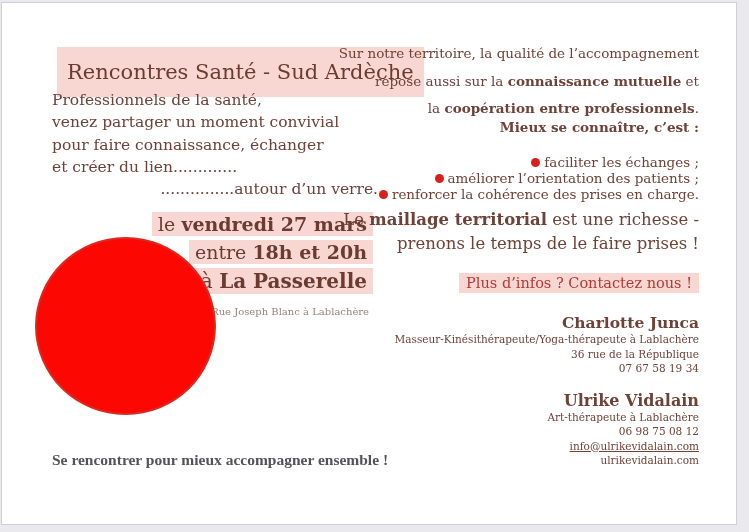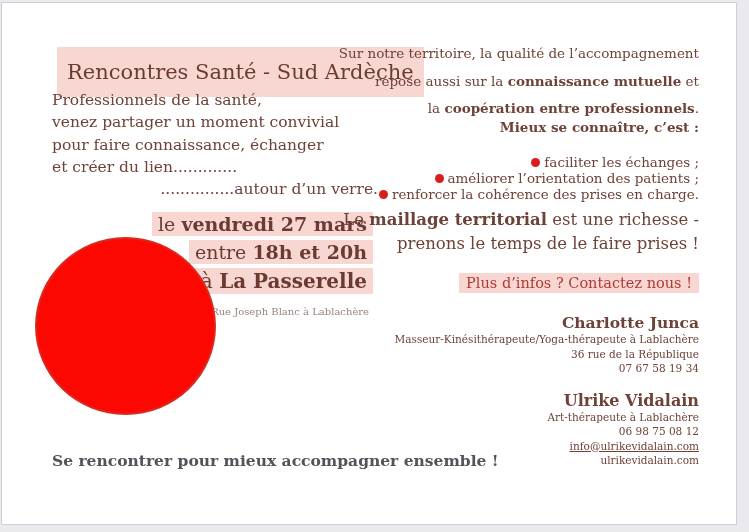--- a/index.html
+++ b/index.html
@@ -13,21 +13,21 @@
             font-size:21px;line-height:26px;padding:12px 10px;white-space:nowrap;}
   .intro{position:absolute;left:52px;top:89px;width:326px;font-size:15.5px;line-height:22.3px;color:#6e4237;}
   .intro .right{text-align:right;}
   .event{position:absolute;top:212px;right:376px;display:flex;flex-direction:column;align-items:flex-end;gap:4px;}
   .ev-line{background:#f8d7d3;padding:1px 6px;font-size:19px;white-space:nowrap;color:#6b3a30;}
   .ev-place{font-size:20px;}
   .ev-line b{font-weight:700;}
   .ev-addr{margin-top:8px;font-size:10px;color:#95857d;padding-right:4px;}
   .circle{position:absolute;left:35px;top:237px;width:181px;height:178px;border-radius:50%;
           background:#fd0703;border:2px solid #da2a1f;box-sizing:border-box;}
-  .footer{position:absolute;left:52px;top:451px;font-size:15.5px;font-weight:700;color:#53535a;}
+  .footer{position:absolute;left:52px;top:451px;font-size:15.5px;font-weight:700;color:#53535a;font-family:Liberation Serif, serif;}
 
   
   .r-block{position:absolute;right:50px;text-align:right;white-space:nowrap;color:#6e4237;}
   .r-intro{top:40px;font-size:13.5px;line-height:27.5px;}
   .r-intro b,.r-msg b{font-weight:700;}
   .r-list{top:119px;font-size:13.5px;}
   .r-list .rh{font-weight:700;line-height:17px;margin-bottom:18px;}
   .r-list .li{line-height:16px;}
   .dot{display:inline-block;width:9px;height:9px;border-radius:50%;background:#d8201a;
        margin-right:4px;position:relative;top:0px;}

